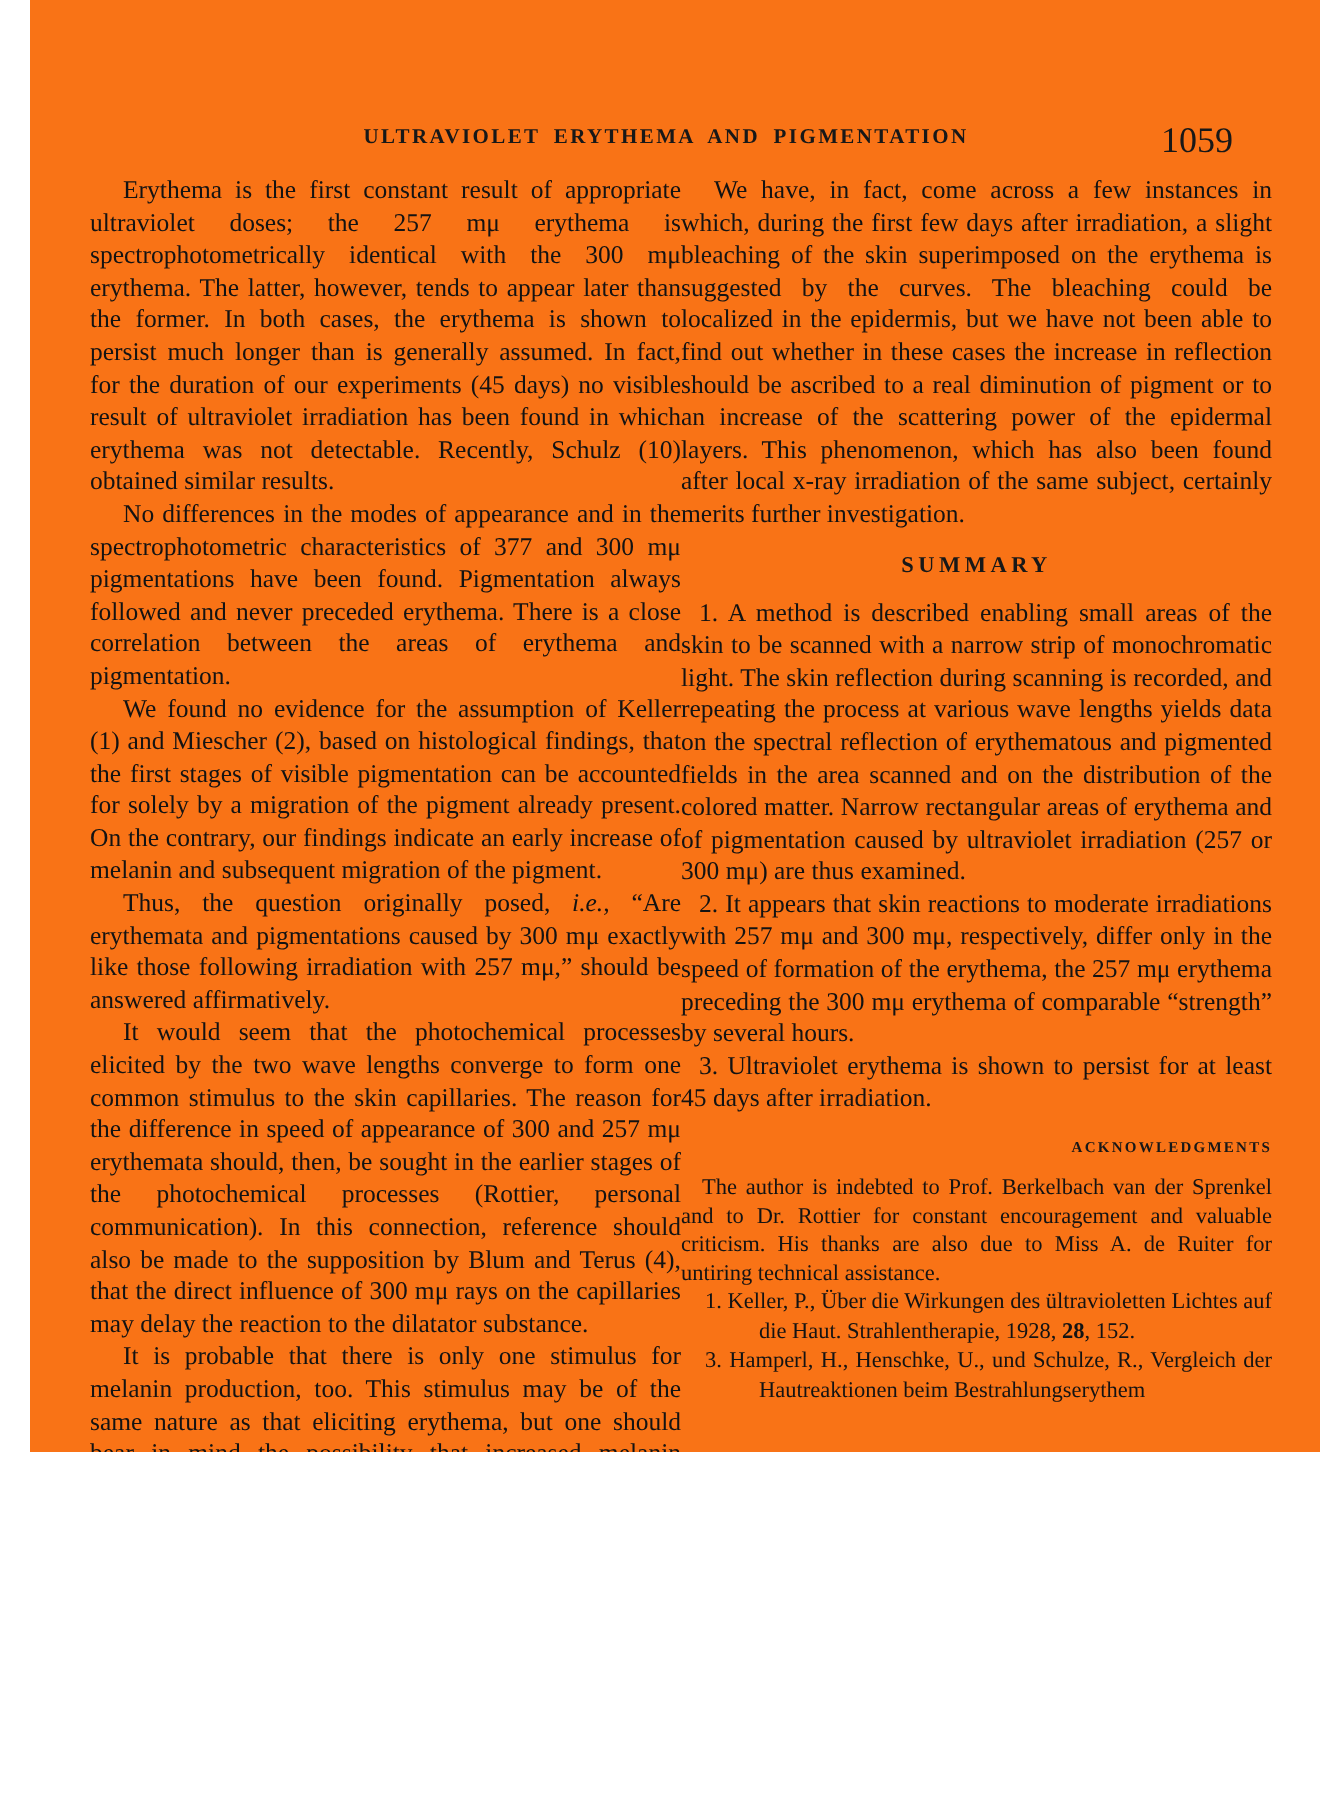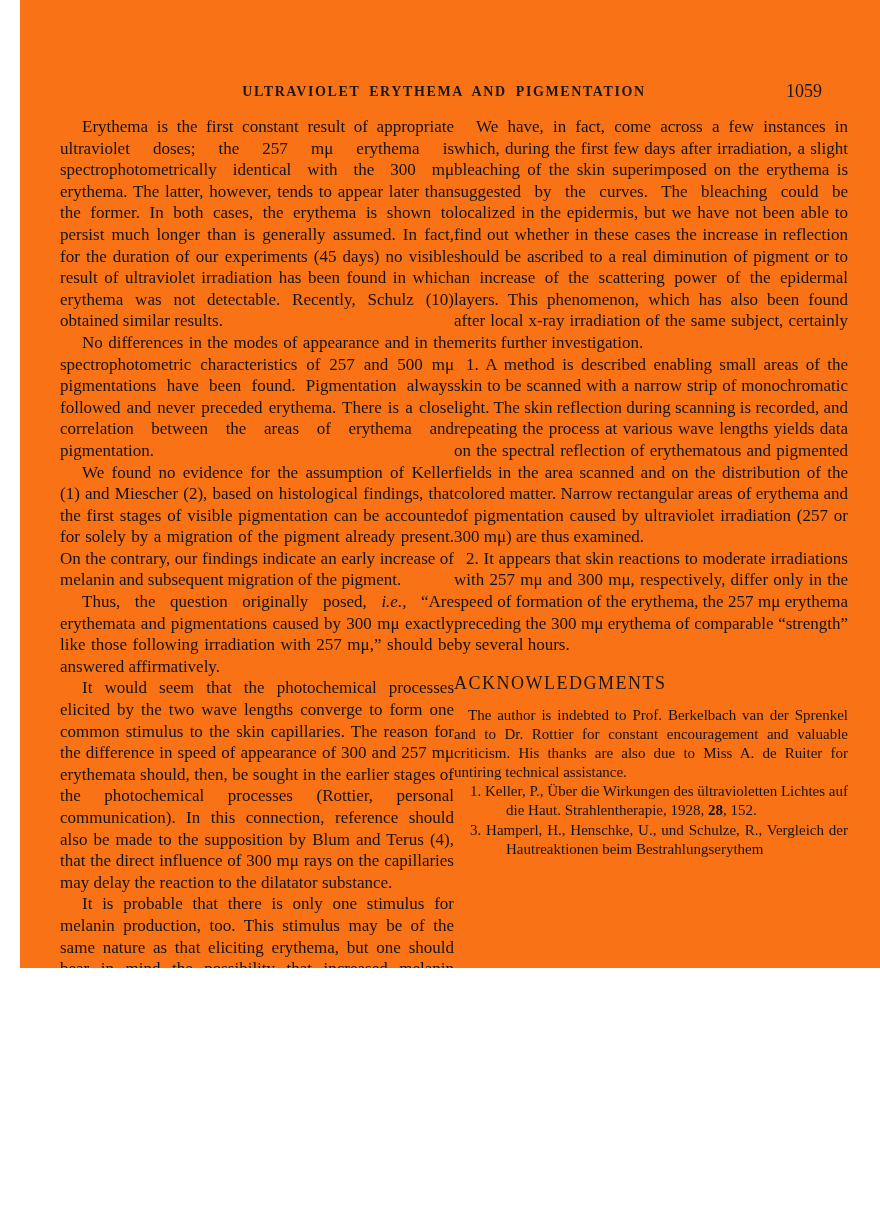--- a/index.html
+++ b/index.html
@@ -32,21 +32,21 @@
     font-weight: bold;
     letter-spacing: 1.6px;
     word-spacing: 4px;
     white-space: nowrap;
     color: #181818;
   }
   .page-number {
     position: absolute;
     right: 78px;
     top: -3px;
-    font-size: 18px;
+    font-size: 24px;
     color: #181818;
   }
   .columns {
     position: absolute;
     top: 116px;
     left: 40px;
     width: 803px;
     display: flex;
   }
   .col {
@@ -72,23 +72,23 @@
   .section-heading {
     margin: 15px 0 12px 0;
     text-align: center;
     font-size: 15px;
     font-weight: bold;
     letter-spacing: 3px;
     color: #181818;
   }
   .ack-heading {
     margin: 17px 0 12px 0;
-    text-align: left;
-    font-size: 18px;
-    font-weight: normal;
+    text-align: right;
+    font-size: 10px;
+    font-weight: bold;
     letter-spacing: 1.5px;
     color: #181818;
   }
   .ref-heading {
     margin: 18px 0 13px 0;
     text-align: center;
     font-size: 16px;
     font-weight: normal;
     letter-spacing: 1.5px;
     color: #181818;
@@ -121,33 +121,35 @@
 
   <div class="running-head">
     <div class="running-title">ULTRAVIOLET ERYTHEMA AND PIGMENTATION</div>
     <div class="page-number">1059</div>
   </div>
 
   <div class="columns">
 
     <div class="col">
       <p class="para">Erythema is the first constant result of appropriate ultraviolet doses; the 257 mμ erythema is spectrophotometrically identical with the 300 mμ erythema.  The latter, however, tends to appear later than the former.  In both cases, the erythema is shown to persist much longer than is generally assumed.  In fact, for the duration of our experiments (45 days) no visible result of ultraviolet irradiation has been found in which erythema was not detectable.  Recently, Schulz (10) obtained similar results.</p>
-      <p class="para">No differences in the modes of appearance and in the spectrophotometric characteristics of 257 and 500 mμ pigmentations have been found.  Pigmentation always followed and never preceded erythema.  There is a close correlation between the areas of erythema and pigmentation.</p>
+      <p class="para">No differences in the modes of appearance and in the spectrophotometric characteristics of 377 and 300 mμ pigmentations have been found.  Pigmentation always followed and never preceded erythema.  There is a close correlation between the areas of erythema and pigmentation.</p>
       <p class="para">We found no evidence for the assumption of Keller (1) and Miescher (2), based on histological findings, that the first stages of visible pigmentation can be accounted for solely by a migration of the pigment already present.  On the contrary, our findings indicate an early increase of melanin and subsequent migration of the pigment.</p>
       <p class="para"><span>Thus, the question originally posed, </span><em>i.e.,</em><span> “Are erythemata and pigmentations caused by 300 mμ exactly like those following irradiation with 257 mμ,” should be answered affirmatively.</span></p>
       <p class="para">It would seem that the photochemical processes elicited by the two wave lengths converge to form one common stimulus to the skin capillaries.  The reason for the difference in speed of appearance of 300 and 257 mμ erythemata should, then, be sought in the earlier stages of the photochemical processes (Rottier, personal communication).  In this connection, reference should also be made to the supposition by Blum and Terus (4), that the direct influence of 300 mμ rays on the capillaries may delay the reaction to the dilatator substance.</p>
       <p class="para">It is probable that there is only one stimulus for melanin production, too.  This stimulus may be of the same nature as that eliciting erythema, but one should bear in mind the possibility that increased melanin production may be a sequel to erythema.  The latter supposition is favored by the finding of the long persistence of erythema and of the exact coincidence of the erythematous and pigmented areas.</p>
       <p class="para">One after well ask whether ultraviolet irradiation invariably results in increased pigmentation.</p>
     </div>
 
     <div class="col">
       <p class="para">We have, in fact, come across a few instances in which, during the first few days after irradiation, a slight bleaching of the skin superimposed on the erythema is suggested by the curves.  The bleaching could be localized in the epidermis, but we have not been able to find out whether in these cases the increase in reflection should be ascribed to a real diminution of pigment or to an increase of the scattering power of the epidermal layers.  This phenomenon, which has also been found after local x-ray irradiation of the same subject, certainly merits further investigation.</p>
 
+      <h3 class="section-heading">SUMMARY</h3>
       <p class="num-item">1.  A method is described enabling small areas of the skin to be scanned with a narrow strip of monochromatic light.  The skin reflection during scanning is recorded, and repeating the process at various wave lengths yields data on the spectral reflection of erythematous and pigmented fields in the area scanned and on the distribution of the colored matter.  Narrow rectangular areas of erythema and of pigmentation caused by ultraviolet irradiation (257 or 300 mμ) are thus examined.</p>
       <p class="num-item">2.  It appears that skin reactions to moderate irradiations with 257 mμ and 300 mμ, respectively, differ only in the speed of formation of the erythema, the 257 mμ erythema preceding the 300 mμ erythema of comparable “strength” by several hours.</p>
+      <p class="num-item">3.  Ultraviolet erythema is shown to persist for at least 45 days after irradiation.</p>
 
       <h3 class="ack-heading">ACKNOWLEDGMENTS</h3>
       <p class="small-para">The author is indebted to Prof. Berkelbach van der Sprenkel and to Dr. Rottier for constant encouragement and valuable criticism.  His thanks are also due to Miss A. de Ruiter for untiring technical assistance.</p>
 
       <p class="ref"><span>1. Keller, P., Über die Wirkungen des ültravioletten Lichtes auf die Haut.  Strahlentherapie, 1928, </span><b>28</b><span>, 152.</span></p>
       <p class="ref">3. Hamperl, H., Henschke, U., und Schulze, R., Vergleich der Hautreaktionen beim Bestrahlungserythem</p>
     </div>
 
   </div>
 </div>

